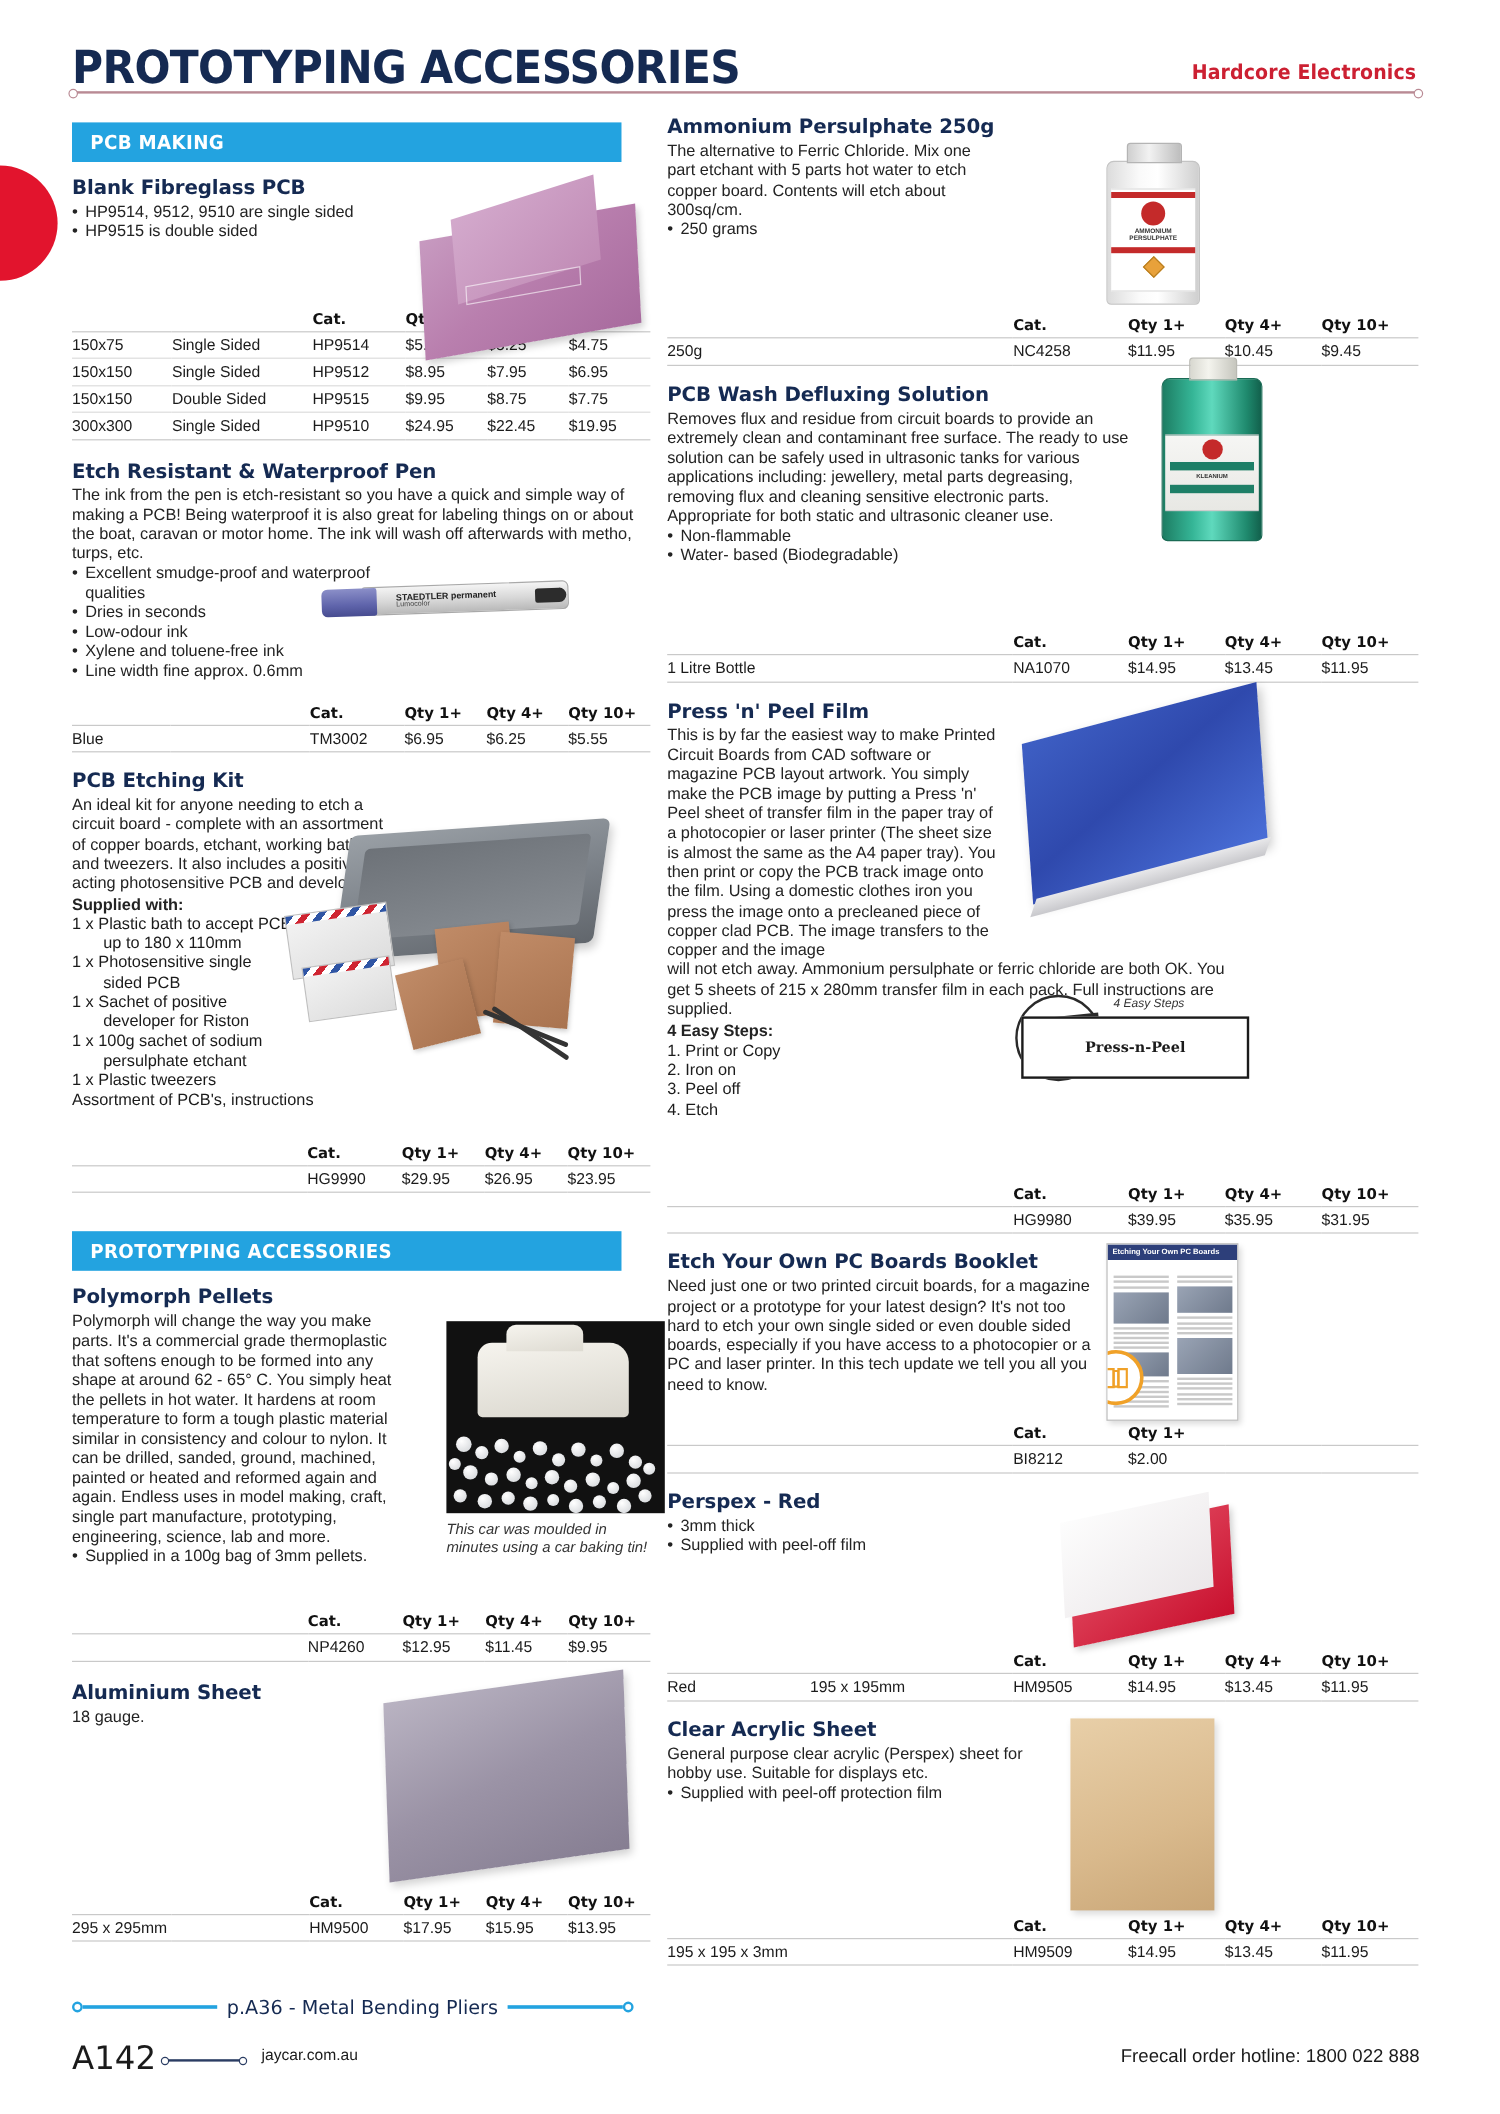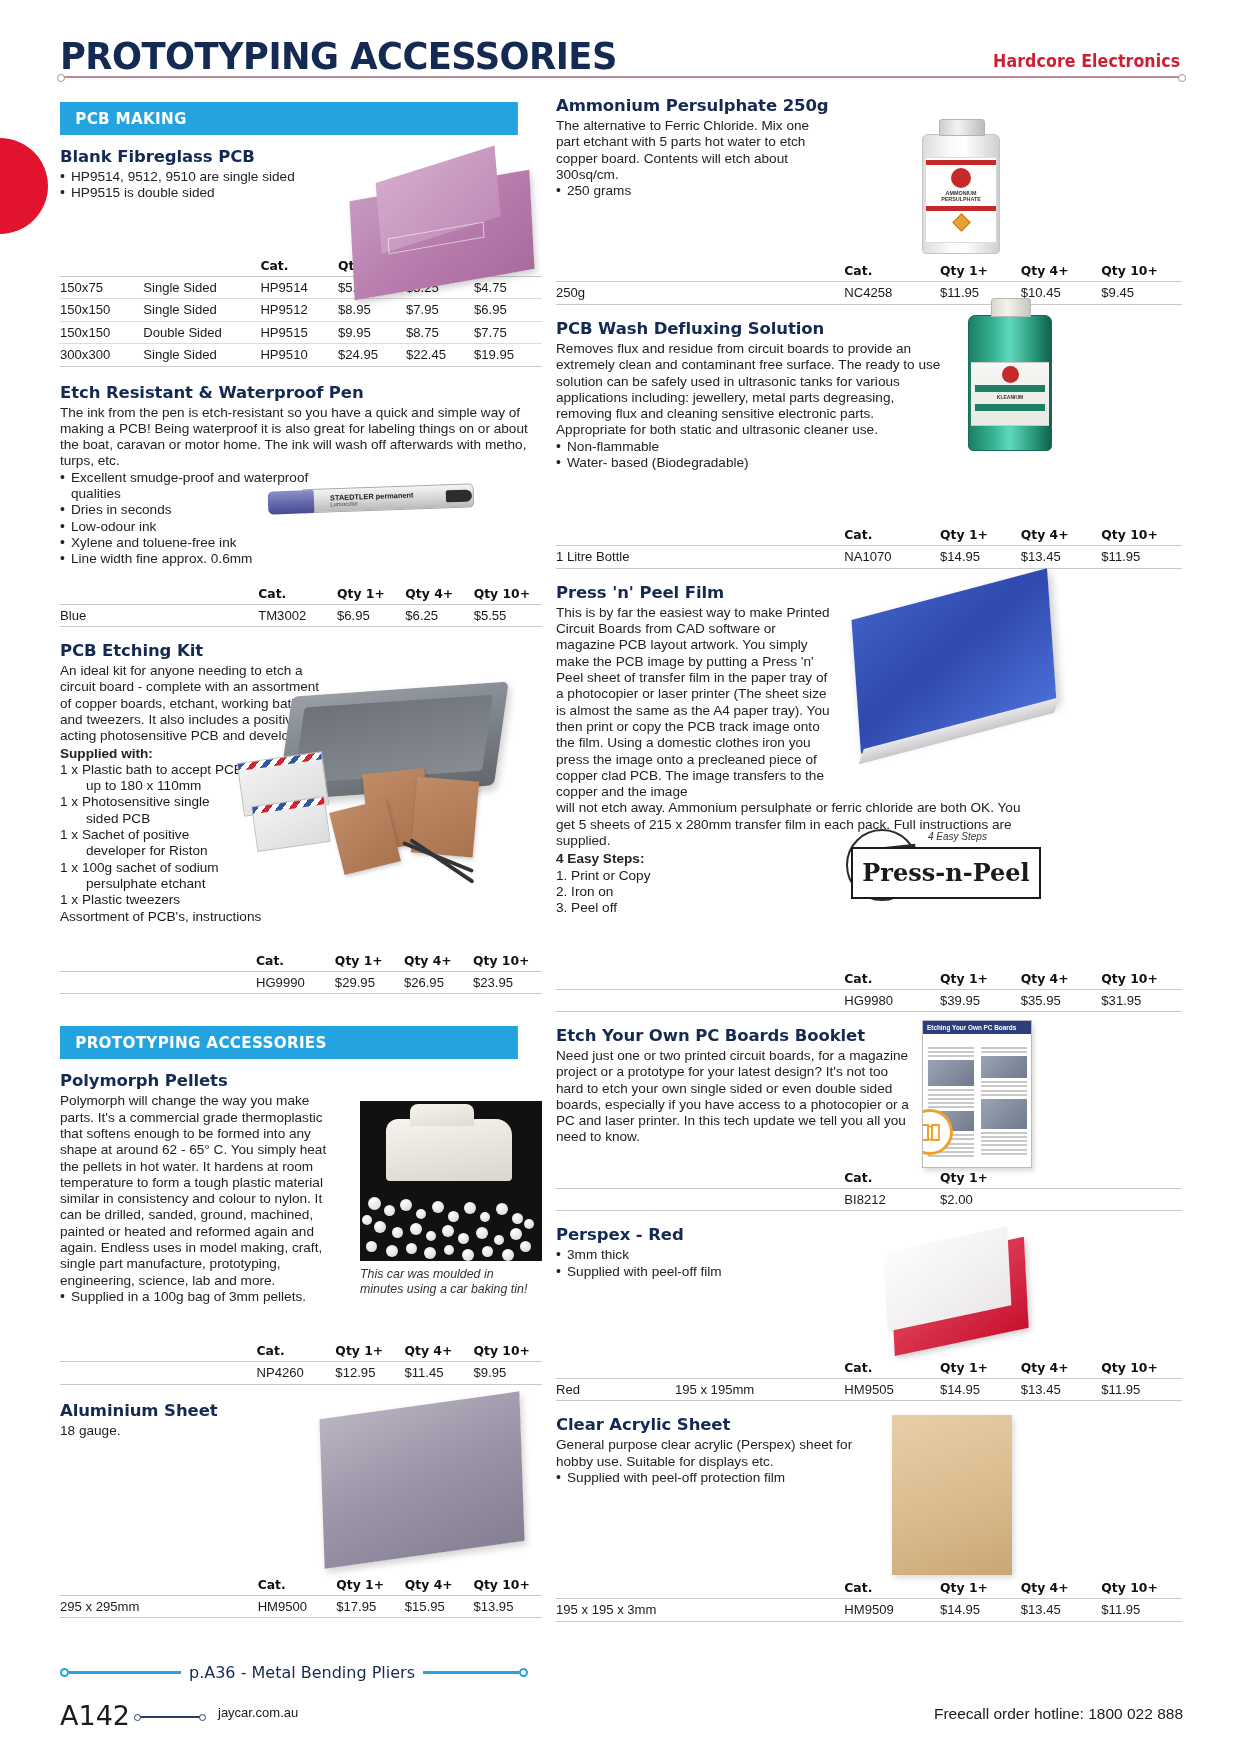--- a/index.html
+++ b/index.html
@@ -252,21 +252,21 @@
     text-align: center; line-height: 14px; transform: rotate(-6deg);
   }
   .usa-tx { position: absolute; left: 0; right: 0; top: 36px; text-align: center;
     font-family: "DejaVu Sans", sans-serif; font-weight: bold; font-size: 19px; color: #2a2a2a; }
 
   .pnp-logo {
     width: 180px; height: 56px; border: 2px solid #1b1b1b; background: #fff;
     position: relative; display:flex; align-items:center; justify-content:center;
   }
   .pnp-logo-tx {
-    font-family: "DejaVu Serif", serif; font-weight: bold; font-size: 24px; color: #1b1b1b;
+    font-family: "DejaVu Serif", serif; font-weight: bold; font-size: 12px; color: #1b1b1b;
   }
 
   
   .booklet {
     width: 110px; height: 148px; background: #fff; border: 1px solid #bbb;
     box-shadow: 2px 3px 5px rgba(0,0,0,.15); position: relative; overflow: hidden;
   }
   .booklet-hd { background: #2d3f7a; color: #fff; font-size: 6.4px; font-weight: bold;
     padding: 3px 4px; }
   .bk-line { height: 2px; background: #c9c9c9; margin-bottom: 2.2px; }
@@ -551,21 +551,21 @@
     </div>
 
     <div style="position:relative; margin-top:12px;">
       <h2 class="prod">Polymorph Pellets</h2>
       <div style="width:282px;">
         <p class="body">Polymorph will change the way you make parts. It's a commercial grade thermoplastic that softens enough to be formed into any shape at around 62 - 65° C. You simply heat the pellets in hot water. It hardens at room temperature to form a tough plastic material similar in consistency and colour to nylon. It can be drilled, sanded, ground, machined, painted or heated and reformed again and again. Endless uses in model making, craft, single part manufacture, prototyping, engineering, science, lab and more.</p>
         <ul class="body">
           <li>Supplied in a 100g bag of 3mm pellets.</li>
         </ul>
       </div>
-      <div class="img" style="left:300px; top:30px;">
+      <div class="img" style="left:312px; top:30px;">
         <div class="poly">
           <div class="poly-car"></div>
           <div class="pellet" style="left:8px;  top:96px;  width:13px; height:13px;"></div>
           <div class="pellet" style="left:24px; top:104px; width:11px; height:11px;"></div>
           <div class="pellet" style="left:40px; top:98px;  width:12px; height:12px;"></div>
           <div class="pellet" style="left:56px; top:108px; width:10px; height:10px;"></div>
           <div class="pellet" style="left:72px; top:100px; width:12px; height:12px;"></div>
           <div class="pellet" style="left:88px; top:110px; width:11px; height:11px;"></div>
           <div class="pellet" style="left:104px;top:101px; width:12px; height:12px;"></div>
           <div class="pellet" style="left:120px;top:111px; width:10px; height:10px;"></div>
@@ -753,20 +753,21 @@
 
     <div style="position:relative; margin-top:14px;">
       <h2 class="prod">Press 'n' Peel Film</h2>
       <p class="body" style="width:280px;">This is by far the easiest way to make Printed Circuit Boards from CAD software or magazine PCB layout artwork. You simply make the PCB image by putting a Press 'n' Peel sheet of transfer film in the paper tray of a photocopier or laser printer (The sheet size is almost the same as the A4 paper tray). You then print or copy the PCB track image onto the film. Using a domestic clothes iron you press the image onto a precleaned piece of copper clad PCB. The image transfers to the copper and the image</p>
       <p class="body" style="width:474px;">will not etch away. Ammonium persulphate or ferric chloride are both OK. You get 5 sheets of 215 x 280mm transfer film in each pack. Full instructions are supplied.</p>
       <p class="body b" style="margin-top:2px;">4 Easy Steps:</p>
       <ul class="plain">
         <li>1. Print or Copy</li>
         <li>2. Iron on</li>
         <li>3. Peel off</li>
+        <li>4. Etch</li>
       </ul>
 
       <div class="img" style="left:300px; top:10px;">
         <div class="film">
             <div class="film-edge"></div>
           </div>
       </div>
 
       <div class="img" style="left:290px; top:246px;">
         <div class="usa">

